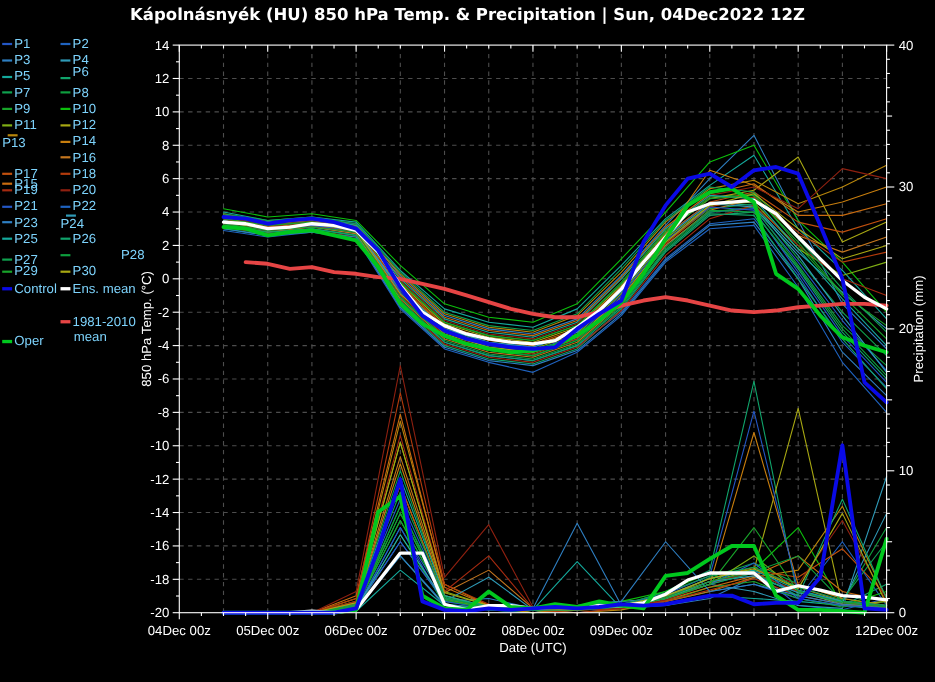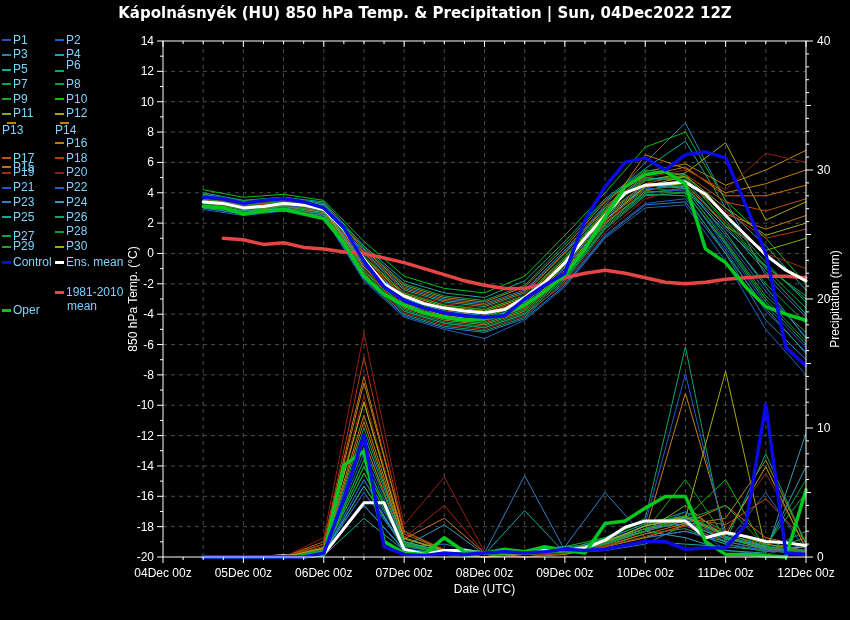--- a/index.html
+++ b/index.html
@@ -66,21 +66,21 @@
         <span class="lg-label">P11</span>
       </div>
       <div class="lg-entry" style="left: 53px; top: 73.75px;">
         <span class="lg-swatch" style="border-top: 2px solid rgb(168, 168, 18);"></span>
         <span class="lg-label">P12</span>
       </div>
       <div class="lg-entry" style="left: 0px; top: 88.5px; flex-direction: column;">
         <span class="lg-swatch" style="border-top: 2px solid rgb(184, 134, 11);"></span>
         <span class="lg-label">P13</span>
       </div>
-      <div class="lg-entry" style="left: 53px; top: 88.5px; flex-direction: column;">
+      <div class="lg-entry" style="left: 53px; top: 88.5px;">
         <span class="lg-swatch" style="border-top: 2px solid rgb(200, 126, 14);"></span>
         <span class="lg-label">P14</span>
       </div>
       <div class="lg-entry" style="left: 0px; top: 111px; margin-top: 16px;">
         <span class="lg-swatch" style="border-top: 2px solid rgb(201, 108, 16);"></span>
         <span class="lg-label">P15</span>
       </div>
       <div class="lg-entry" style="left: 53px; top: 103.25px;">
         <span class="lg-swatch" style="border-top: 2px solid rgb(196, 118, 30);"></span>
         <span class="lg-label">P16</span>
@@ -106,37 +106,37 @@
         <span class="lg-label">P21</span>
       </div>
       <div class="lg-entry" style="left: 53px; top: 147.5px;">
         <span class="lg-swatch" style="border-top: 2px solid rgb(31, 99, 192);"></span>
         <span class="lg-label">P22</span>
       </div>
       <div class="lg-entry" style="left: 0px; top: 162.25px;">
         <span class="lg-swatch" style="border-top: 2px solid rgb(46, 127, 194);"></span>
         <span class="lg-label">P23</span>
       </div>
-      <div class="lg-entry" style="left: 53px; top: 162.25px;">
+      <div class="lg-entry" style="left: 53px; top: 162.25px; flex-direction: column;">
         <span class="lg-swatch" style="border-top: 2px solid rgb(47, 155, 184);"></span>
         <span class="lg-label">P24</span>
       </div>
       <div class="lg-entry" style="left: 0px; top: 177px;">
         <span class="lg-swatch" style="border-top: 2px solid rgb(20, 169, 156);"></span>
         <span class="lg-label">P25</span>
       </div>
       <div class="lg-entry" style="left: 53px; top: 177px;">
         <span class="lg-swatch" style="border-top: 2px solid rgb(16, 164, 107);"></span>
         <span class="lg-label">P26</span>
       </div>
       <div class="lg-entry" style="left: 0px; top: 196px; text-decoration: underline;">
         <span class="lg-swatch" style="border-top: 2px solid rgb(15, 161, 79);"></span>
         <span class="lg-label">P27</span>
       </div>
-      <div class="lg-entry" style="left: 53px; top: 191.75px;">
+      <div class="lg-entry" style="left: 53px; top: 191.75px; gap: 44px;">
         <span class="lg-swatch" style="border-top: 2px solid rgb(14, 158, 62);"></span>
         <span class="lg-label">P28</span>
       </div>
       <div class="lg-entry" style="left: 0px; top: 206.5px;">
         <span class="lg-swatch" style="border-top: 2px solid rgb(24, 164, 42);"></span>
         <span class="lg-label">P29</span>
       </div>
       <div class="lg-entry" style="left: 53px; top: 206.5px;">
         <span class="lg-swatch" style="border-top: 2px solid rgb(168, 168, 18);"></span>
         <span class="lg-label">P30</span>

